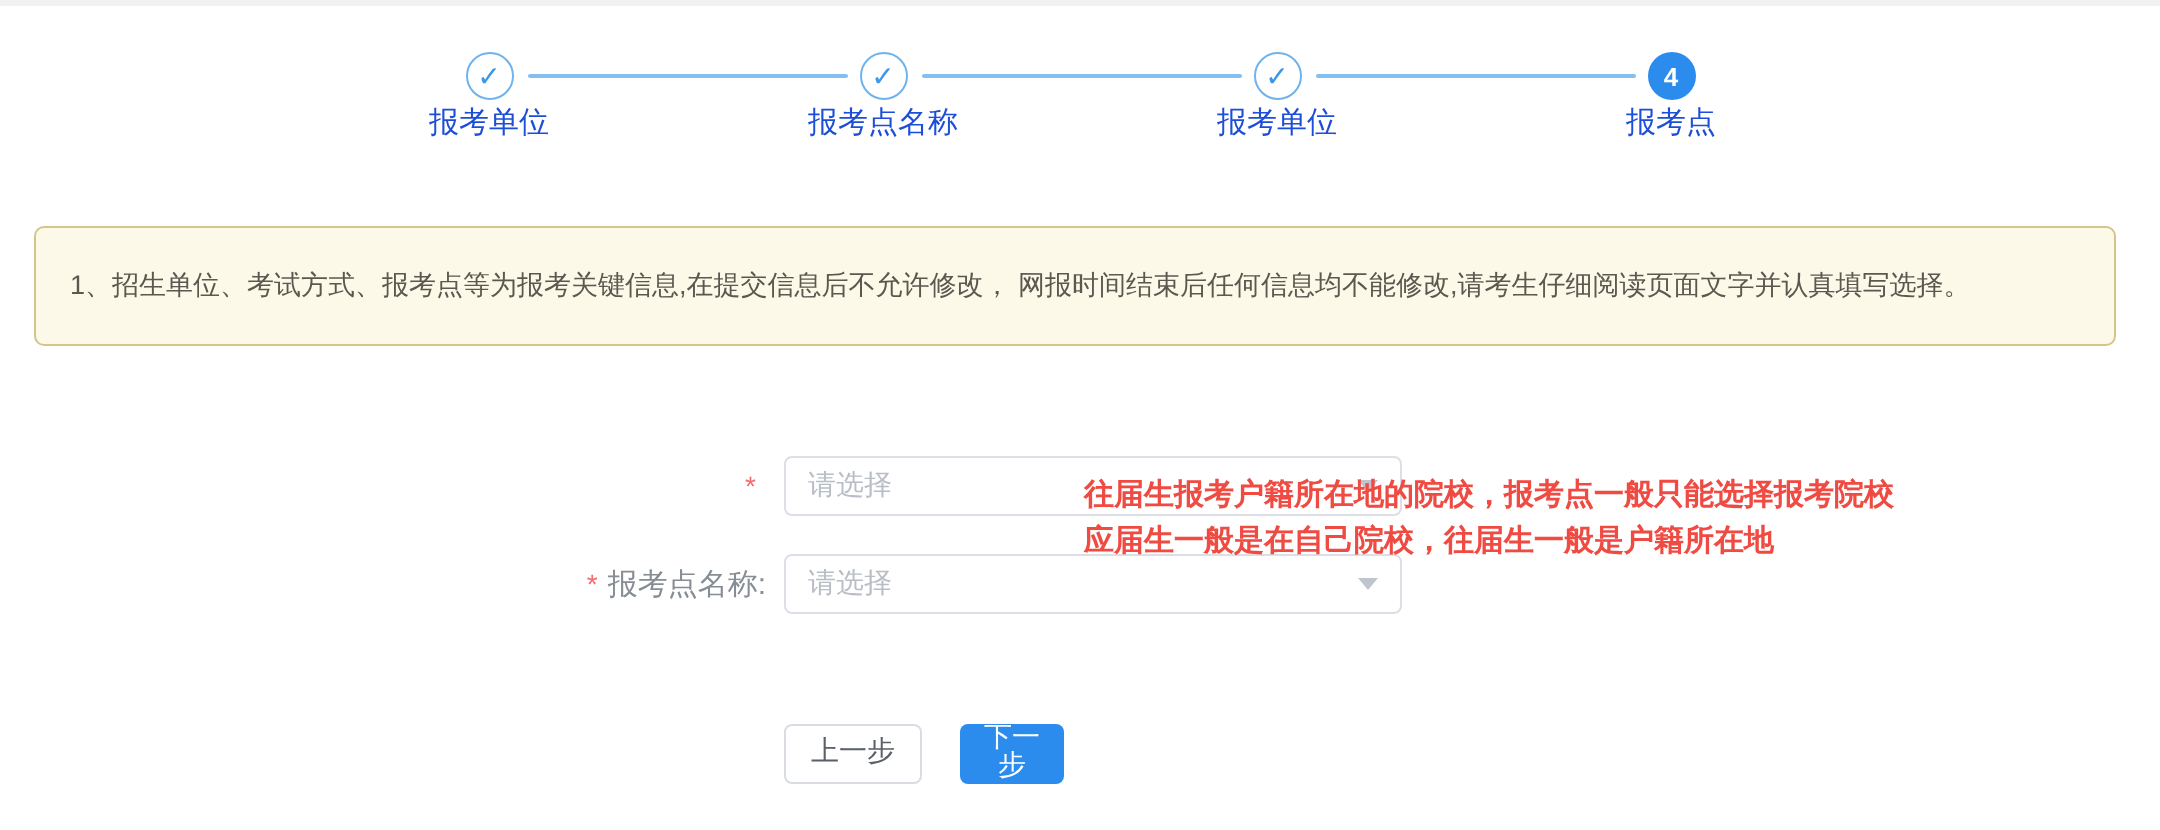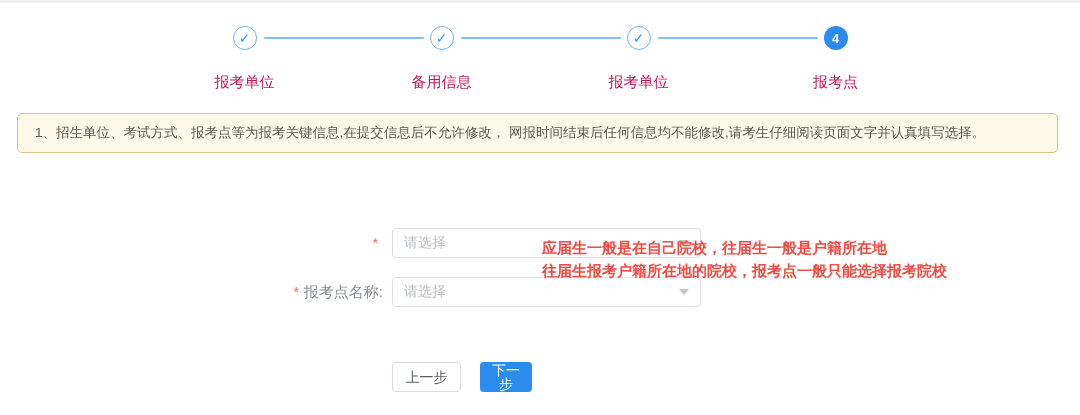--- a/index.html
+++ b/index.html
@@ -9,45 +9,45 @@
   .topbar{position:absolute;top:0;left:0;width:100%;height:3px;background:#f1f1f1;}
 
   
   .steps{position:absolute;top:26px;left:0;width:100%;display:flex;justify-content:center;}
   .step{width:197px;display:flex;flex-direction:column;align-items:center;position:relative;}
   .circle{width:24px;height:24px;border-radius:50%;box-sizing:border-box;display:flex;align-items:center;
           justify-content:center;background:#fff;border:1.5px solid #6fb3ec;color:#3b97e9;font-size:14px;
           z-index:2;line-height:1;}
   .circle.current{background:#2b8ced;border:none;color:#fff;font-size:13px;font-weight:bold;}
   .connector{position:absolute;top:11px;left:calc(50% + 19px);width:160px;height:2px;background:#85bff0;border-radius:1px;z-index:1;}
-  .step-label{margin-top:23px;font-size:15px;color:#be185d;text-align:center;}
+  .step-label{margin-top:2px;font-size:15px;color:#1d4ed8;text-align:center;}
 
   
   .notice{position:absolute;top:113px;left:17px;width:1041px;box-sizing:border-box;background:#fdf9e8;
-          border:1px solid #d5c58c;border-radius:5px;padding:5px 17px;}
+          border:1px solid #d5c58c;border-radius:5px;padding:15px 17px;}
   .notice-line{line-height:28px;font-size:13.5px;color:#5b5850;white-space:nowrap;overflow:hidden;}
 
   
   .form-label{position:absolute;left:0;width:383px;height:30px;display:flex;align-items:center;
               justify-content:flex-end;font-size:15px;color:#878d94;}
   .form-label .req{color:#f56c6c;margin-right:5px;font-size:14px;}
   .select{position:absolute;left:392px;width:309px;height:30px;box-sizing:border-box;border:1px solid #dcdfe6;
           border-radius:4px;background:#fff;display:flex;align-items:center;padding:0 11px;cursor:pointer;}
   .select .ph{flex:1;font-size:14px;color:#b8bdc6;}
   .caret{width:0;height:0;border-left:5px solid transparent;border-right:5px solid transparent;
          border-top:6px solid #c0c4cc;}
   .pos-row1{top:228px;}
   .pos-row2{top:277px;}
 
   .annotation{position:absolute;left:542px;top:236px;font-size:15px;font-weight:600;color:#f04b43;
               line-height:23px;white-space:nowrap;z-index:3;}
 
   
   .btn{position:absolute;top:362px;height:30px;border-radius:4px;font-size:14px;cursor:pointer;
-       font-family:Liberation Sans, sans-serif;line-height:1;}
+       font-family:Liberation Serif, serif;line-height:1;}
   .btn-prev{left:392px;width:69px;background:#fff;border:1px solid #d9dde3;color:#5a6068;}
   .btn-next{left:480px;width:52px;background:#2b8ced;border:none;color:#fff;}
 </style>
 </head>
 <body>
 
 <div class="page">
   <div class="topbar"></div>
 
   <div class="steps">
@@ -56,21 +56,21 @@
         <span>✓</span>
       </div>
       <div class="connector"></div>
       <div class="step-label">报考单位</div>
     </div>
     <div class="step">
       <div class="circle">
         <span>✓</span>
       </div>
       <div class="connector"></div>
-      <div class="step-label">备用信息</div>
+      <div class="step-label">报考点名称</div>
     </div>
     <div class="step">
       <div class="circle">
         <span>✓</span>
       </div>
       <div class="connector"></div>
       <div class="step-label">报考单位</div>
     </div>
     <div class="step">
       <div class="circle current">
@@ -95,19 +95,19 @@
   <div class="form-label pos-row2">
     <span class="req">*</span>
     <span>报考点名称:</span>
   </div>
   <div class="select pos-row2">
     <span class="ph">请选择</span>
     <span class="caret"></span>
   </div>
 
   <div class="annotation">
+    <div>往届生报考户籍所在地的院校，报考点一般只能选择报考院校</div>
     <div>应届生一般是在自己院校，往届生一般是户籍所在地</div>
-    <div>往届生报考户籍所在地的院校，报考点一般只能选择报考院校</div>
   </div>
 
   <button class="btn btn-prev">上一步</button>
   <button class="btn btn-next">下一步</button>
 </div>
 
 </body></html>

